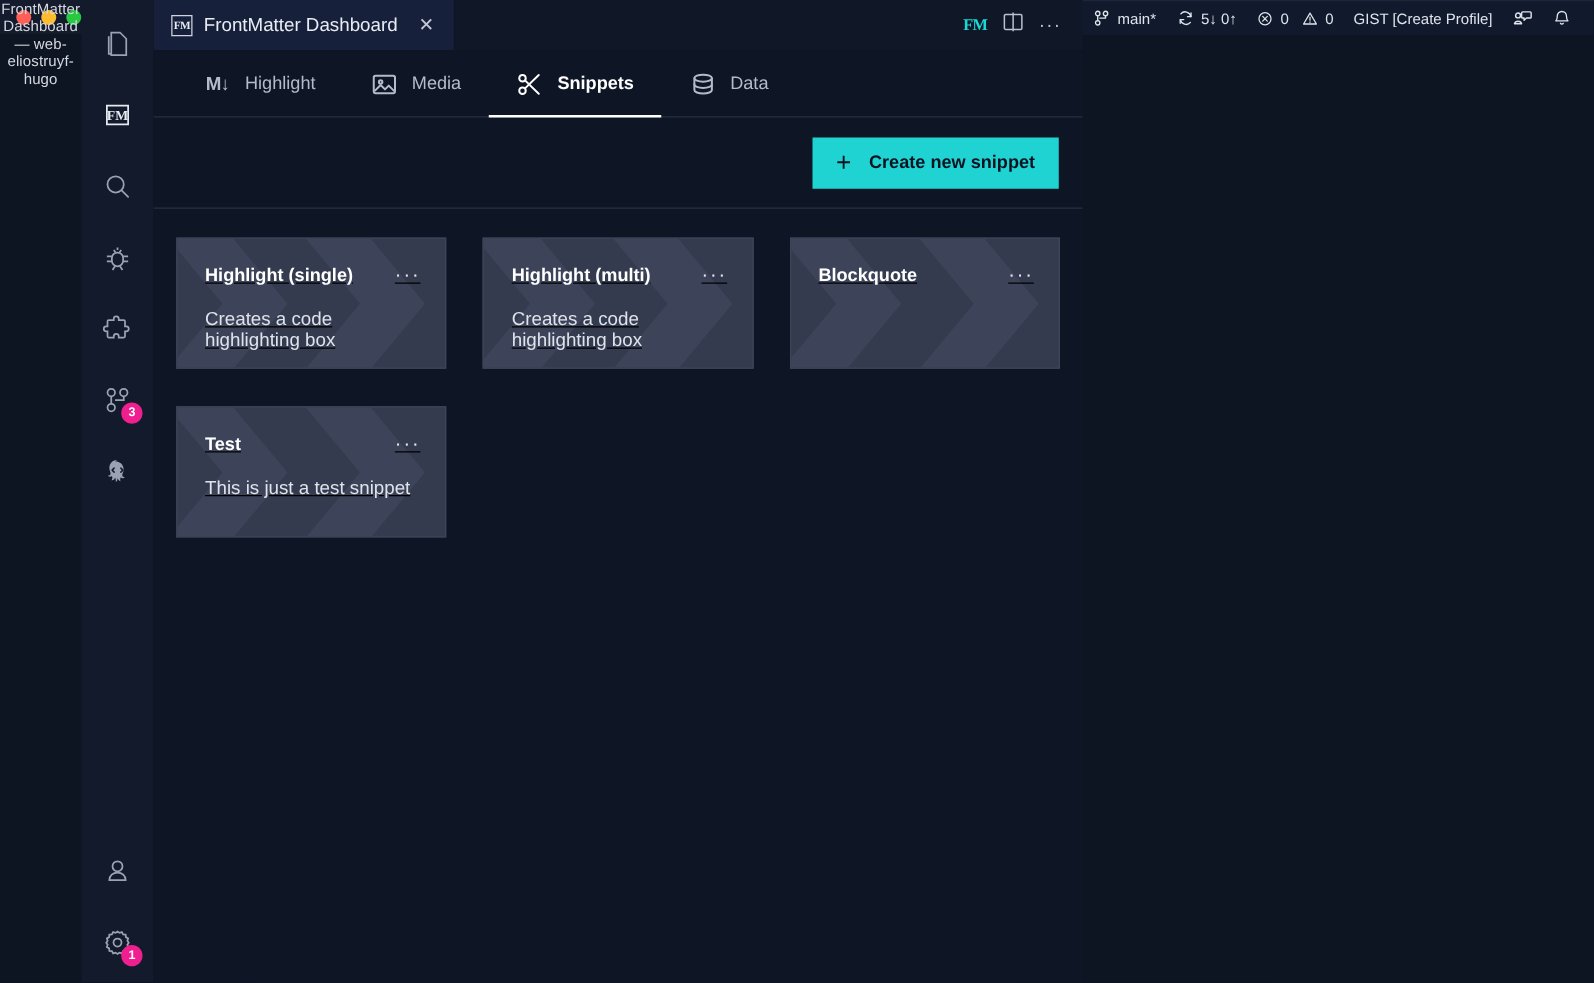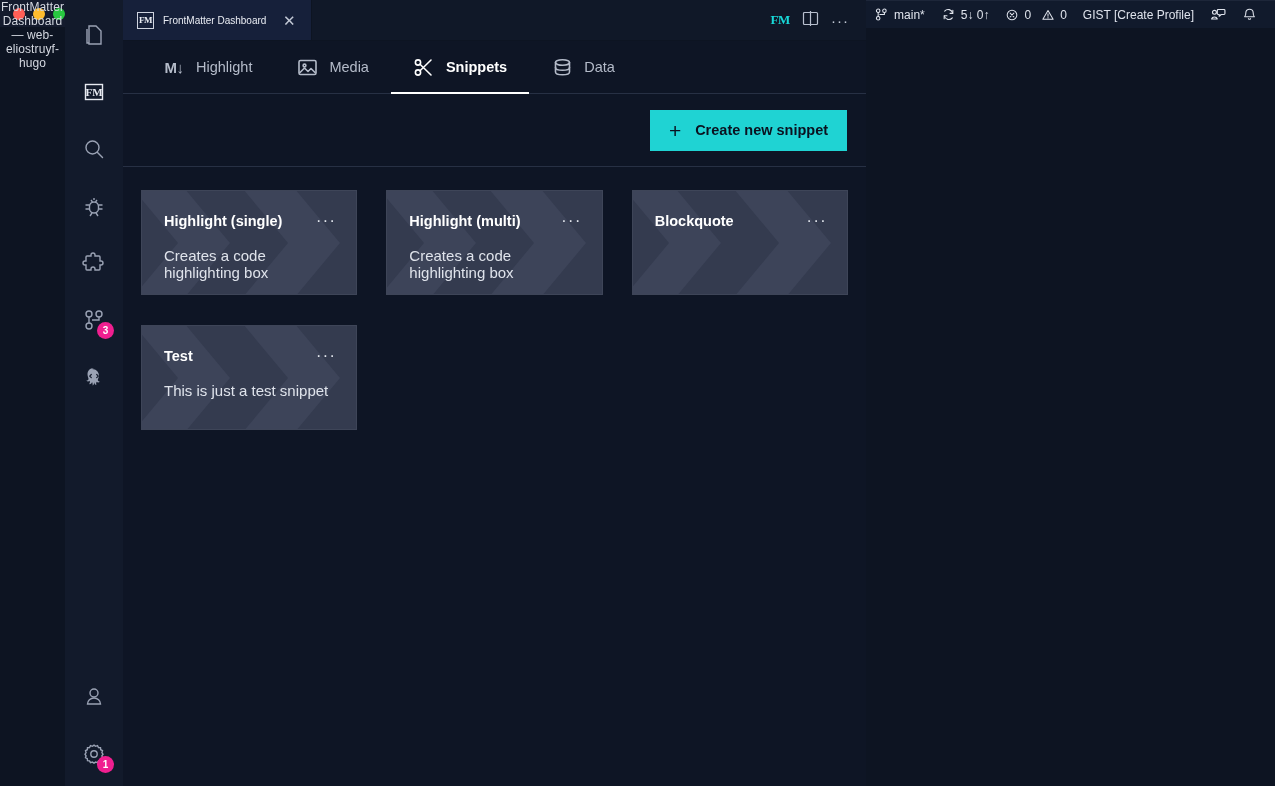--- a/index.html
+++ b/index.html
@@ -77,21 +77,21 @@
     border-right: 1px solid #0d1422;
     cursor: pointer; min-width: 0;
   }
   .tab-icon {
     width: 17px; height: 17px; flex: 0 0 17px;
     border: 1.3px solid #cfd4e0;
     display: flex; align-items: center; justify-content: center;
     font-size: 9px; font-weight: bold; color: #e9ecf3;
     letter-spacing: -.5px; font-family: "Liberation Serif", serif;
   }
-  .tab-label { font-size: 10px; color: #e9ecf3; white-space: nowrap; }
+  .tab-label { font-size: 15px; color: #e9ecf3; white-space: nowrap; }
   .tab-close {
     width: 20px; height: 20px; margin-left: 4px;
     display: flex; align-items: center; justify-content: center;
     color: #c3c9d6; font-size: 15px; line-height: 1; cursor: pointer;
   }
   .tabstrip-spacer { flex: 1 1 auto; }
   .tabstrip-actions { display: flex; align-items: center; gap: 2px; padding-right: 12px; }
   .ta-btn {
     width: 28px; height: 28px; display: flex; align-items: center; justify-content: center;
     cursor: pointer; color: #b9c0cf;
@@ -149,20 +149,21 @@
     display: grid; grid-template-columns: repeat(3, 1fr);
     gap: 30px 29px;
   }
   .card {
     position: relative; height: 105px;
     background: #343b4f;
     border: 1px solid #3e4558;
     padding: 22px 18px 0 22px;
     overflow: hidden;
     cursor: pointer;
+    text-decoration: underline;
   }
   .card-wm { position: absolute; inset: 0; overflow: hidden; pointer-events: none; }
   .card-wm svg { position: absolute; top: 50%; left: 45%; transform: translate(-50%, -50%); }
   .card-head { position: relative; display: flex; align-items: flex-start; justify-content: space-between; }
   .card-title { font-size: 14.5px; font-weight: bold; color: #ffffff; line-height: 1.2; }
   .card-menu { color: #e3e7ee; font-size: 16px; letter-spacing: 1.5px; line-height: 1; cursor: pointer; padding: 0 2px; }
   .card-desc { position: relative; margin-top: 17px; font-size: 15px; color: #dfe3eb; }
 
   
   .statusbar {

